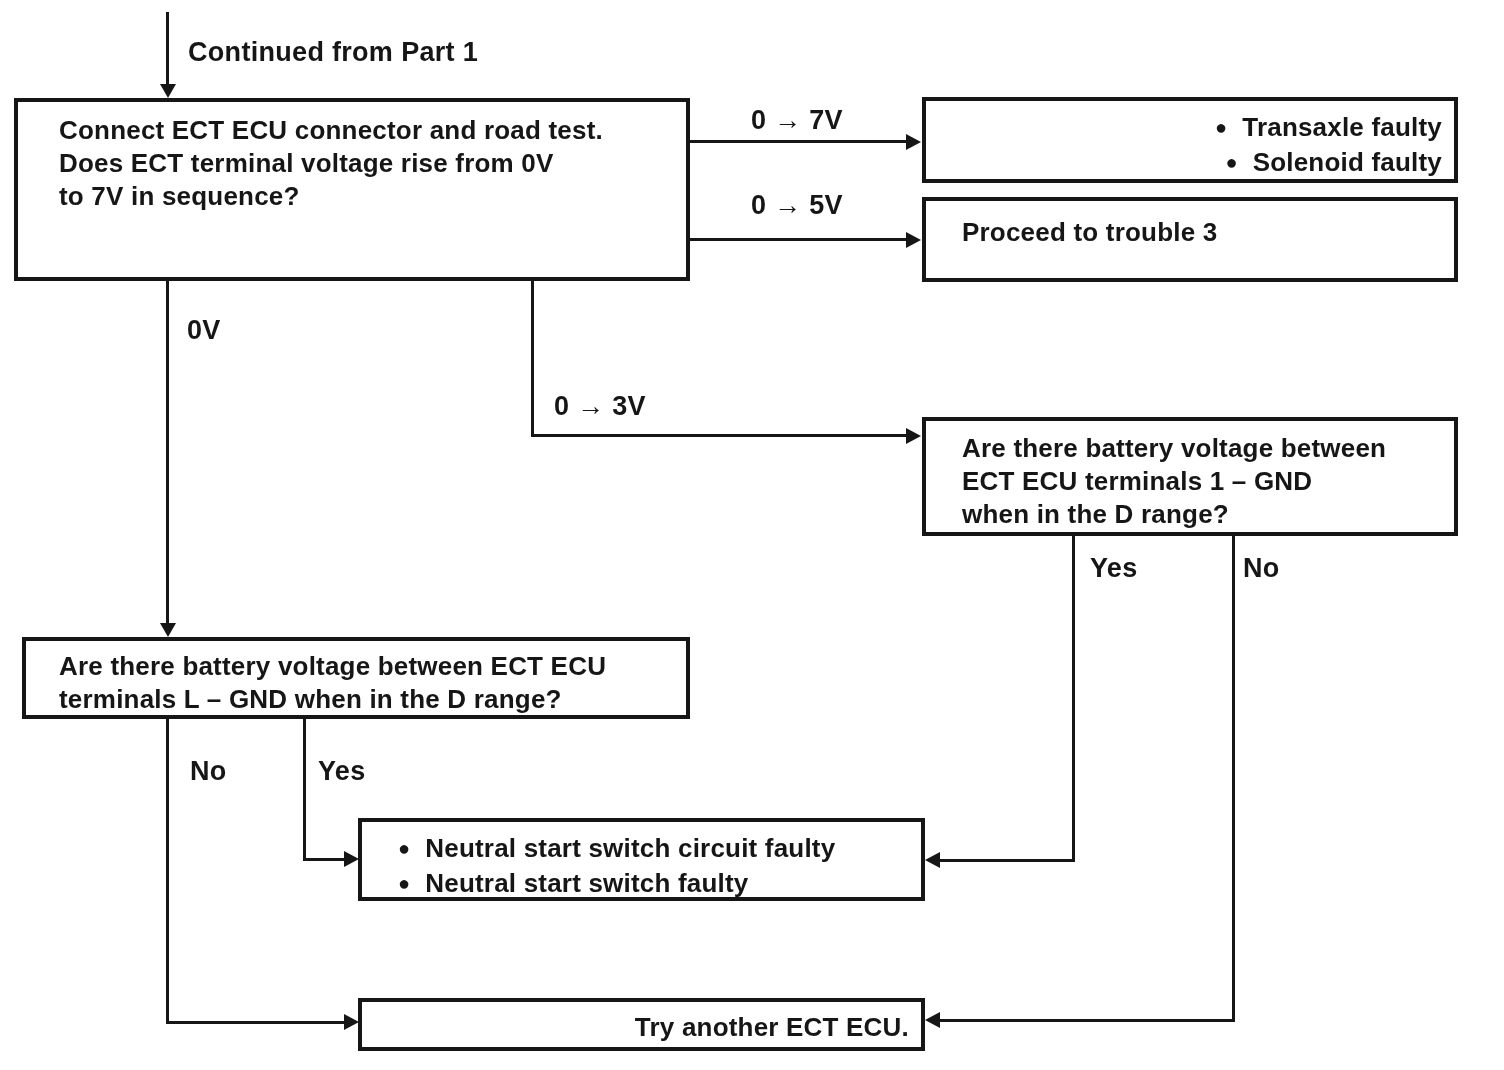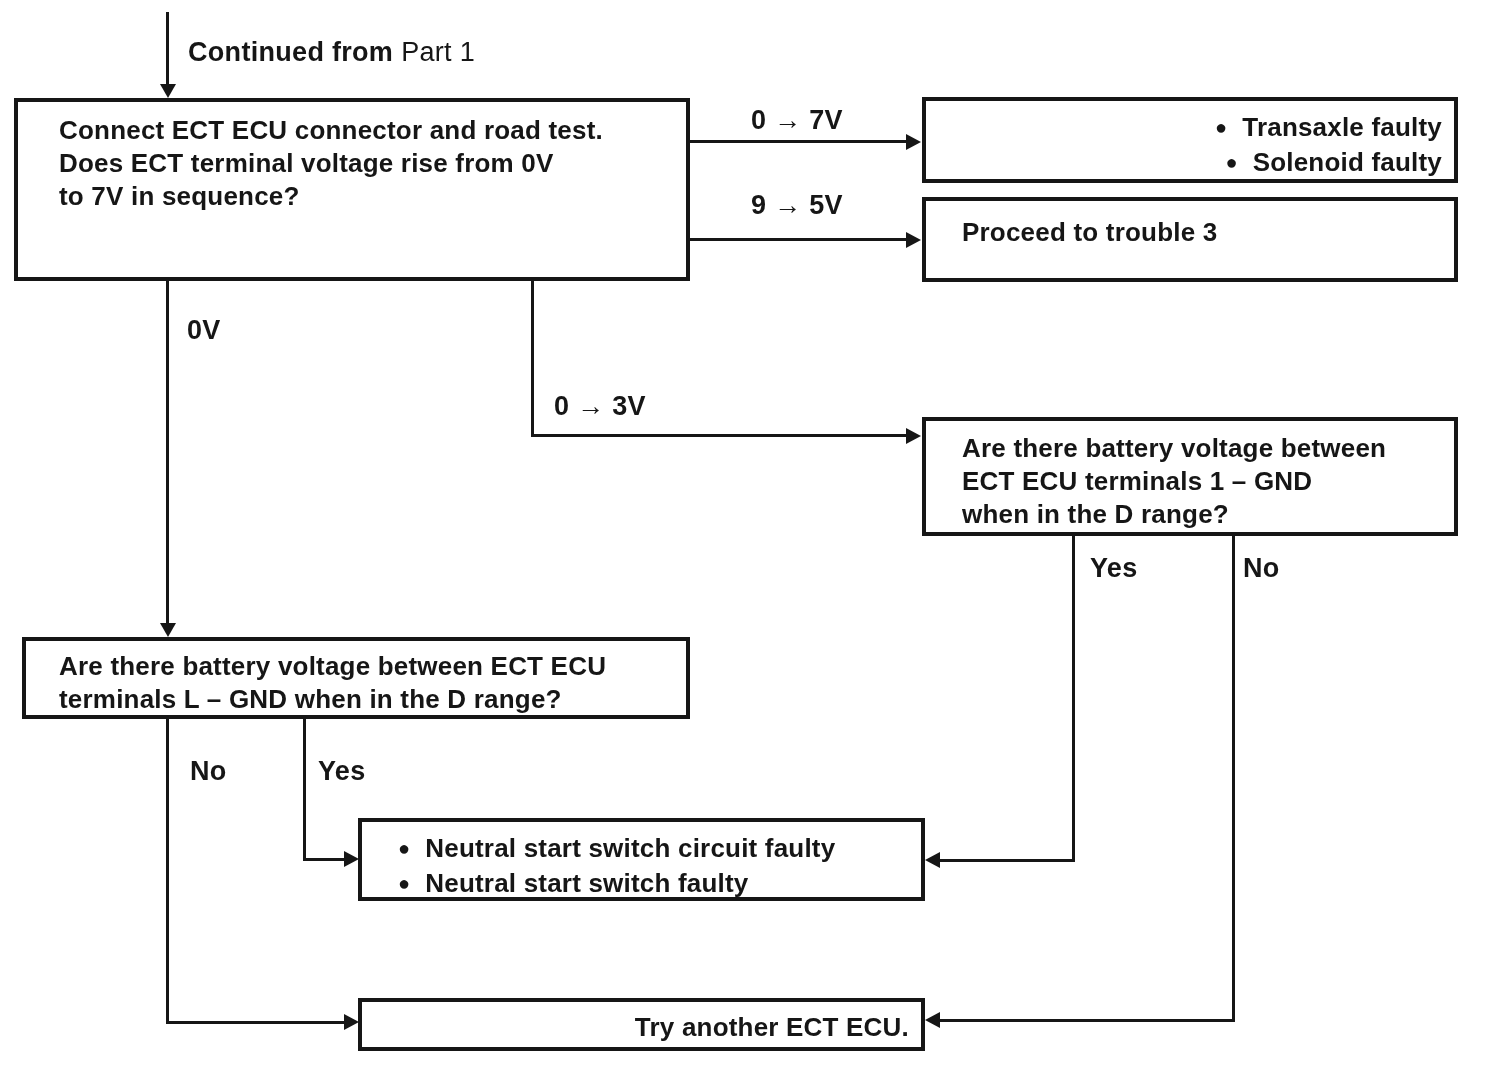--- a/index.html
+++ b/index.html
@@ -77,21 +77,21 @@
 
   
   .lbl {
     position: absolute;
     font-weight: bold;
     font-size: 27px;
     letter-spacing: 0.3px;
     white-space: nowrap;
   }
   #lbl-note  { left: 188px;  top: 37px; }
-  #lbl-note .note-regular { font-weight: normal; margin-left: 8px; }
+  #lbl-note .note-regular { font-weight: bold; margin-left: 8px; }
   #lbl-v7    { left: 751px;  top: 105px; }
   #lbl-v5    { left: 751px;  top: 190px; }
   #lbl-v0    { left: 187px;  top: 315px; }
   #lbl-v3    { left: 554px;  top: 391px; }
   #lbl-yes-r { left: 1090px; top: 553px; }
   #lbl-no-r  { left: 1243px; top: 553px; }
   #lbl-no-l  { left: 190px;  top: 756px; }
   #lbl-yes-l { left: 318px;  top: 756px; }
 </style>
 </head>
@@ -110,21 +110,21 @@
   </div>
 
   <div class="lbl" id="lbl-v7">0 → 7V</div>
   <div class="line" id="ln-a7"></div>
   <div class="ah ah-right" id="ah-a7"></div>
   <div class="box" id="box-transaxle">
     <span class="tline bullet-row"><span class="bullet">●</span><span>Transaxle faulty</span></span>
     <span class="tline bullet-row"><span class="bullet">●</span><span>Solenoid faulty</span></span>
   </div>
 
-  <div class="lbl" id="lbl-v5">9 → 5V</div>
+  <div class="lbl" id="lbl-v5">0 → 5V</div>
   <div class="line" id="ln-a5"></div>
   <div class="ah ah-right" id="ah-a5"></div>
   <div class="box" id="box-proceed">
     <span class="tline">Proceed to trouble 3</span>
   </div>
 
   <div class="lbl" id="lbl-v0">0V</div>
   <div class="line" id="ln-0v"></div>
   <div class="ah ah-down" id="ah-0v"></div>
 

